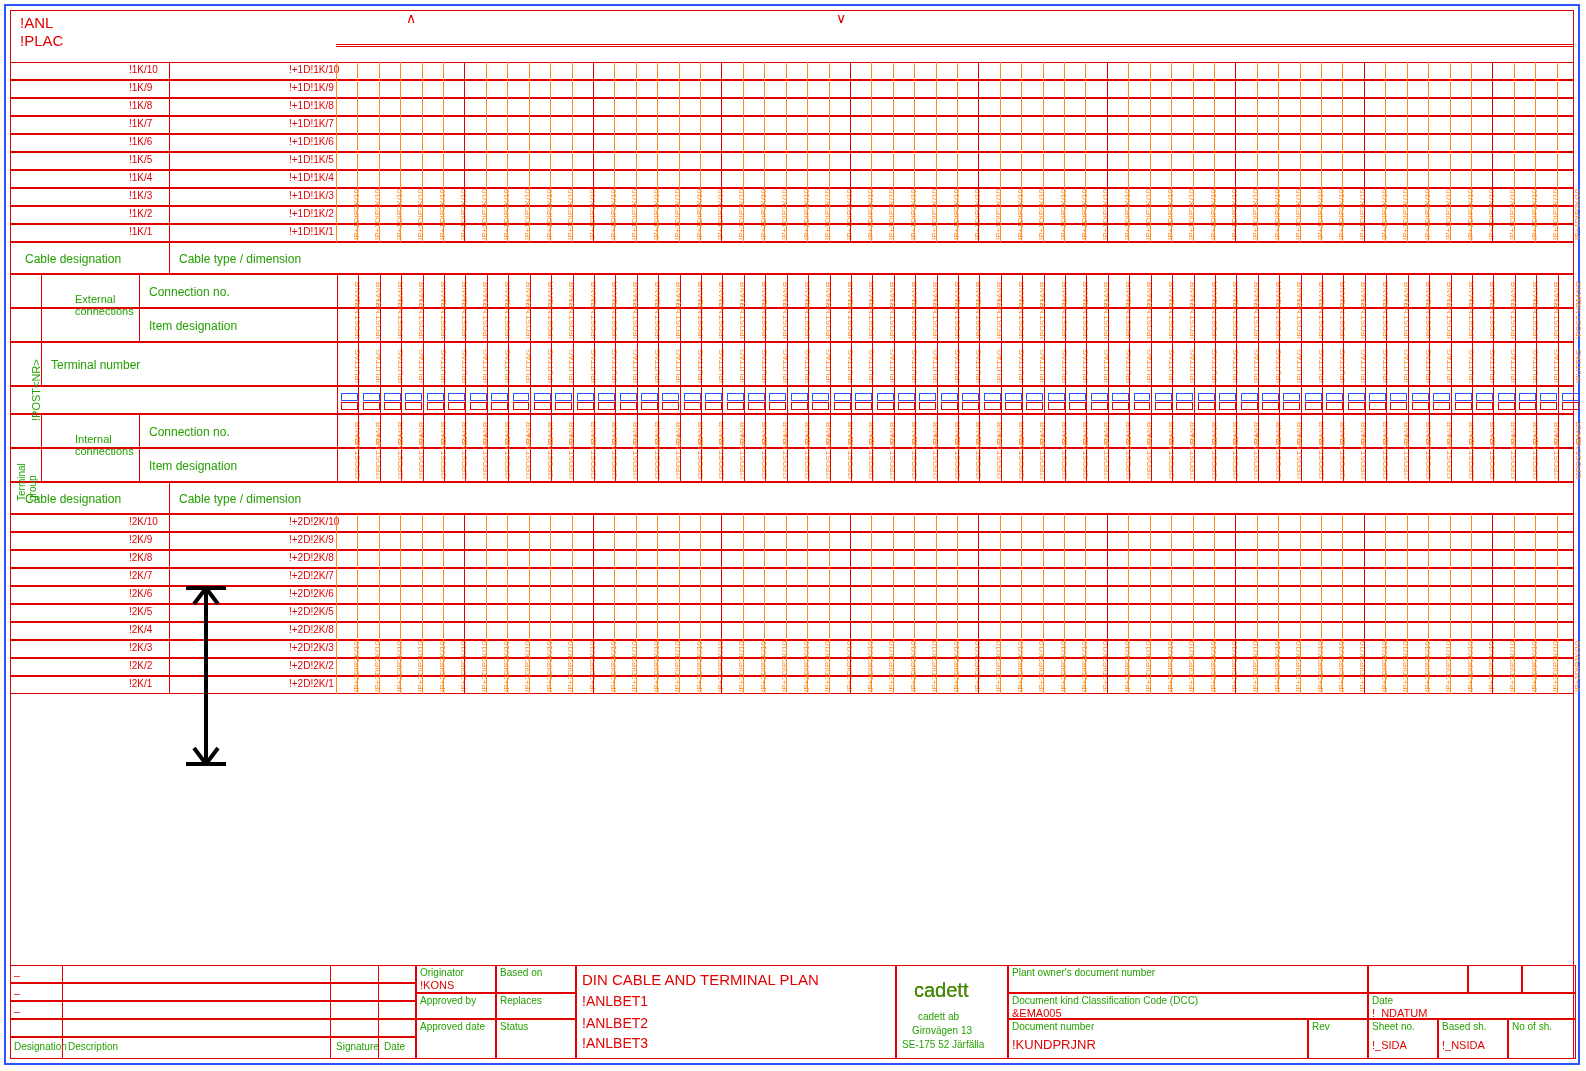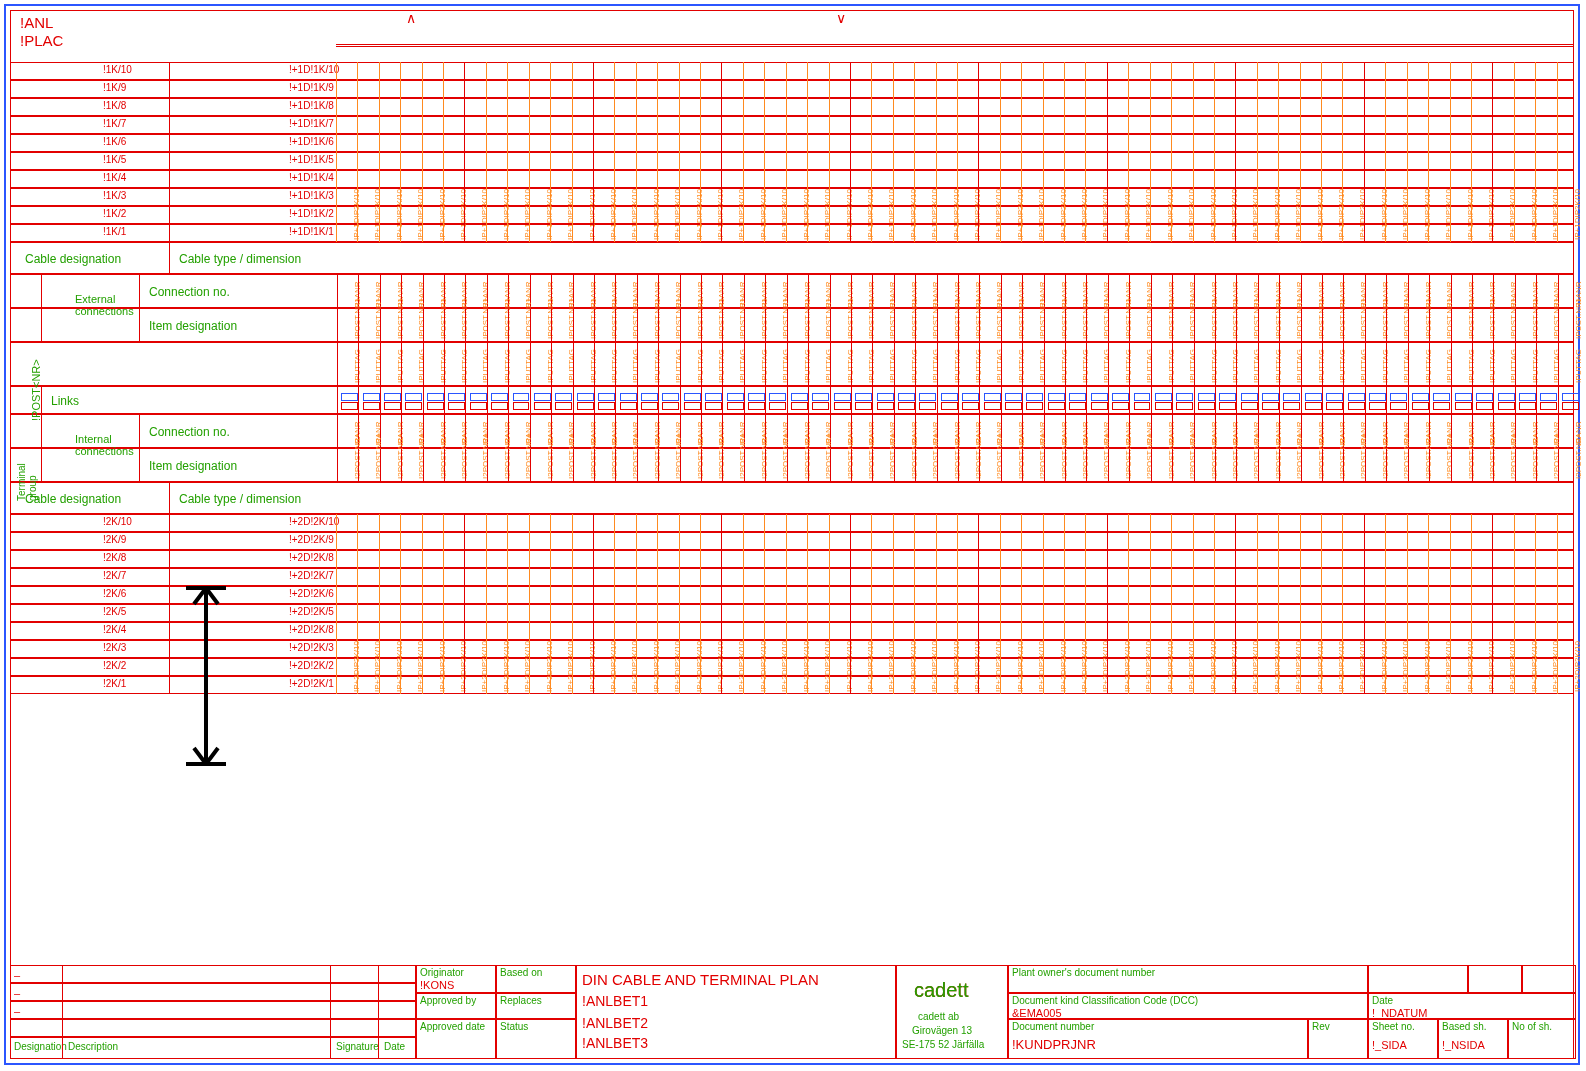--- a/index.html
+++ b/index.html
@@ -3,21 +3,21 @@
 <meta charset="utf-8">
 <style>
  html,body{margin:0;padding:0;background:#fff;font-family:Arial,Helvetica,sans-serif;}
  #sheet{position:relative;margin:4px;border:2px solid #2b56ff;box-sizing:border-box;width:1576px;height:1061px;}
  .brd{position:absolute;box-sizing:border-box;border:1px solid #e20000;}
  .rtxt{color:#e20000;font-size:12px;white-space:nowrap;}
  .gtxt{color:#23a000;font-size:12px;white-space:nowrap;}
  
  .cablerow{position:absolute;left:4px;right:4px;height:18px;border:1px solid #e20000;box-sizing:border-box;}
  .cablerow .c1,.cablerow .c2{position:absolute;top:1px;font-size:10px;color:#e20000;white-space:nowrap;}
- .cablerow .c1{left:92px;}
+ .cablerow .c1{left:118px;}
  .cablerow .c2{left:278px;}
  .cablerow .dvd{position:absolute;top:0;left:158px;width:0;height:100%;border-left:1px solid #e20000;}
  .cablerow .colarea{position:absolute;top:0;bottom:0;left:326px;right:0;}
  .wcol{position:absolute;top:0;bottom:0;border-left:1px solid #ff8a1f;box-sizing:border-box;}
  .wcol .vtx{position:absolute;font-size:8px;color:#ff8a1f;white-space:nowrap;transform:rotate(-90deg);transform-origin:left top;}
  .wsep{position:absolute;top:0;bottom:0;width:0;border-left:1px solid #e20000;}
  
  .midrow{position:absolute;left:4px;right:4px;box-sizing:border-box;border:1px solid #e20000;}
  .midrow .leftcell{position:absolute;top:0;bottom:0;left:0;width:326px;box-sizing:border-box;}
  .midrow .colarea{position:absolute;top:0;bottom:0;left:326px;right:0;}
@@ -684,20 +684,24 @@
           <div class="wsep" style="left: 385.448px;"></div>
           <div class="wsep" style="left: 513.931px;"></div>
           <div class="wsep" style="left: 642.414px;"></div>
           <div class="wsep" style="left: 770.897px;"></div>
           <div class="wsep" style="left: 899.379px;"></div>
           <div class="wsep" style="left: 1027.86px;"></div>
           <div class="wsep" style="left: 1156.34px;"></div>
         </div>
       </div>
       <div class="midrow" style="top: 336px; height: 44px;">
+        <div class="leftcell">
+          <div style="position: absolute; top: 0px; bottom: 0px; left: 30px; width: 0px; border-left: 1px solid rgb(226, 0, 0);"></div>
+          <div class="gtxt" style="position: absolute; left: 40px; top: 15px;">Terminal number</div>
+        </div>
         <div class="colarea">
           <div class="mcol" style="left: 0px; width: 21.4138px; border-left-color: rgb(226, 0, 0);">
             <div class="vtx" style="left: 14.9897px; top: 40px;">!PUTTAG</div>
           </div>
           <div class="mcol" style="left: 21.4138px; width: 21.4138px; border-left-color: rgb(226, 0, 0);">
             <div class="vtx" style="left: 14.9897px; top: 40px;">!PUTTAG</div>
           </div>
           <div class="mcol" style="left: 42.8276px; width: 21.4138px; border-left-color: rgb(226, 0, 0);">
             <div class="vtx" style="left: 14.9897px; top: 40px;">!PUTTAG</div>
           </div>
@@ -871,24 +875,20 @@
           <div class="wsep" style="left: 385.448px;"></div>
           <div class="wsep" style="left: 513.931px;"></div>
           <div class="wsep" style="left: 642.414px;"></div>
           <div class="wsep" style="left: 770.897px;"></div>
           <div class="wsep" style="left: 899.379px;"></div>
           <div class="wsep" style="left: 1027.86px;"></div>
           <div class="wsep" style="left: 1156.34px;"></div>
         </div>
       </div>
       <div class="midrow" style="top: 380px; height: 28px;">
-        <div class="leftcell">
-          <div style="position: absolute; top: 0px; bottom: 0px; left: 30px; width: 0px; border-left: 1px solid rgb(226, 0, 0);"></div>
-          <div class="gtxt" style="position: absolute; left: 40px; top: 7px;">Links</div>
-        </div>
         <div class="colarea">
           <div class="mcol" style="left: 0px; width: 21.4138px; border-left-color: rgb(226, 0, 0);">
             <div style="position: absolute; left: 3.21207px; top: 6px; width: 14.9897px; height: 6px; border: 1px solid rgb(43, 86, 255);"></div>
             <div style="position: absolute; left: 3.21207px; top: 15px; width: 14.9897px; height: 6px; border: 1px solid rgb(226, 0, 0);"></div>
           </div>
           <div class="mcol" style="left: 21.4138px; width: 21.4138px; border-left-color: rgb(226, 0, 0);">
             <div style="position: absolute; left: 3.21207px; top: 6px; width: 14.9897px; height: 6px; border: 1px solid rgb(43, 86, 255);"></div>
             <div style="position: absolute; left: 3.21207px; top: 15px; width: 14.9897px; height: 6px; border: 1px solid rgb(226, 0, 0);"></div>
           </div>
           <div class="mcol" style="left: 42.8276px; width: 21.4138px; border-left-color: rgb(226, 0, 0);">

